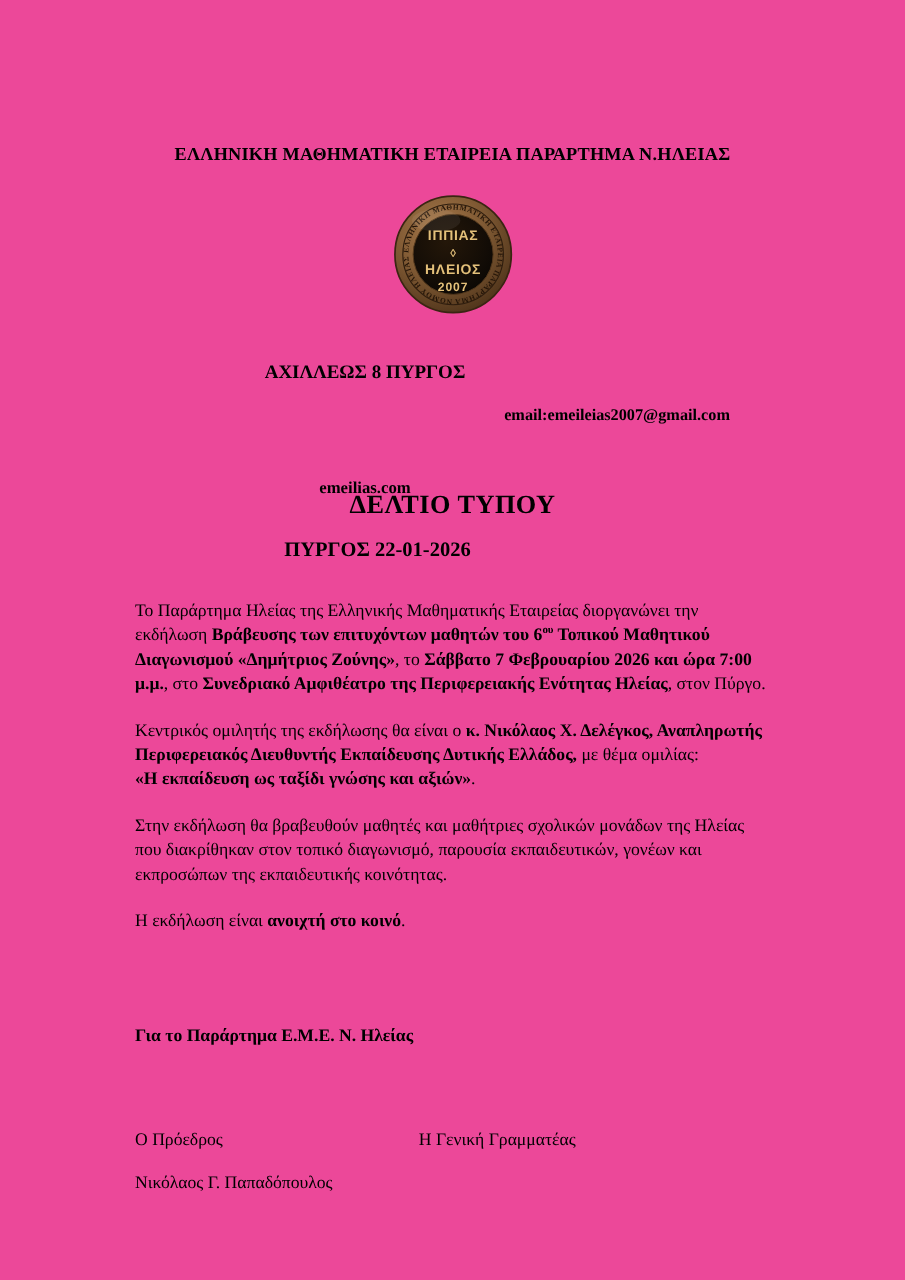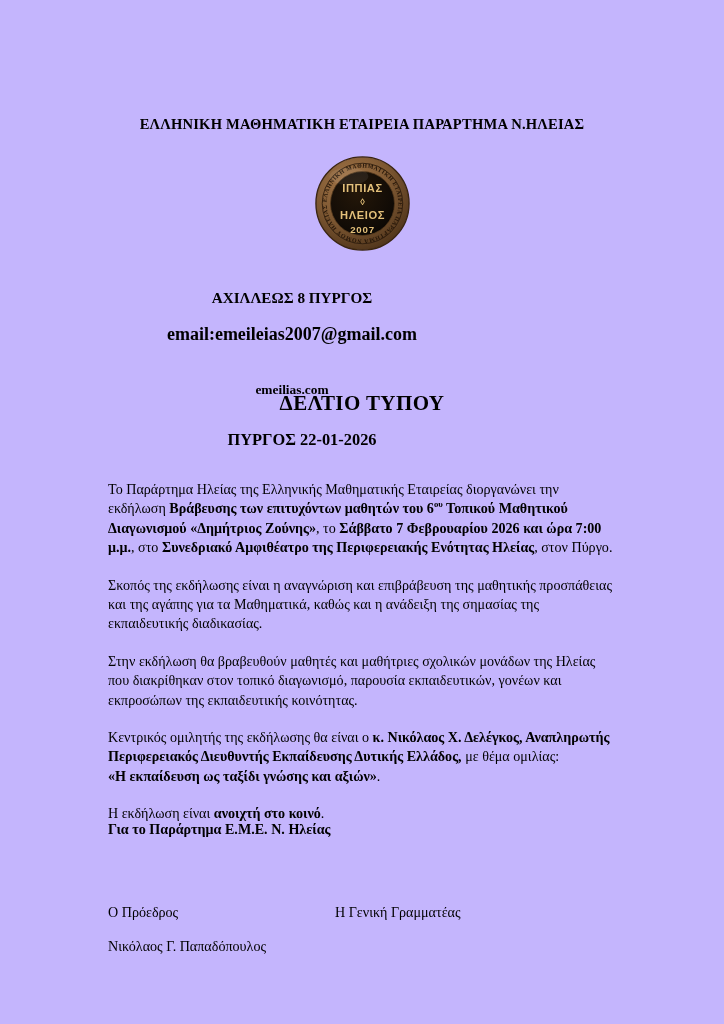--- a/index.html
+++ b/index.html
@@ -13,21 +13,21 @@
     height: 1024px;
     position: relative;
     font-family: "Liberation Serif", "DejaVu Serif", serif;
     color: #000000;
     overflow: hidden;
   }
 
   .page {
     position: absolute;
     inset: 0;
-    background: #c4b5fd;
+    background: #ec4899;
     text-decoration: underline;
   }
 
   
   .org-title {
     position: absolute;
     top: 116px;
     left: 0;
     width: 724px;
     text-align: center;
@@ -55,21 +55,21 @@
 
   
   .addr {
     position: absolute;
     left: 0;
     width: 584px;
     text-align: center;
     font-weight: bold;
   }
   .addr-street { top: 289px; font-size: 15.2px; }
-  .addr-email  { top: 324px; font-size: 18px; }
+  .addr-email  { top: 324px; font-size: 13px; text-align: right; }
   .addr-site   { top: 357px; font-size: 13.4px; margin-top: 25px; }
 
   
   .doc-title {
     position: absolute;
     top: 391px;
     left: 0;
     width: 724px;
     text-align: center;
     font-size: 21px;
@@ -181,30 +181,27 @@
 
   <div class="doc-title">ΔΕΛΤΙΟ ΤΥΠΟΥ</div>
   <div class="doc-place-date">ΠΥΡΓΟΣ 22-01-2026</div>
 
   <div class="body-block">
 
     <p class="para">
       <span>Το Παράρτημα Ηλείας της Ελληνικής Μαθηματικής Εταιρείας διοργανώνει την εκδήλωση </span><b>Βράβευσης των επιτυχόντων μαθητών του 6</b><sup>ου</sup><b> Τοπικού Μαθητικού Διαγωνισμού «Δημήτριος Ζούνης»</b><span>, το </span><b>Σάββατο 7 Φεβρουαρίου 2026 και ώρα 7:00 μ.μ.</b><span>, στο </span><b>Συνεδριακό Αμφιθέατρο της Περιφερειακής Ενότητας Ηλείας</b><span>, στον Πύργο.</span>
     </p>
 
+
     <p class="para">
-      <span>Σκοπός της εκδήλωσης είναι η αναγνώριση και επιβράβευση της μαθητικής προσπάθειας και της αγάπης για τα Μαθηματικά, καθώς και η ανάδειξη της σημασίας της εκπαιδευτικής διαδικασίας.</span>
+      <span>Κεντρικός ομιλητής της εκδήλωσης θα είναι ο </span><b>κ. Νικόλαος Χ. Δελέγκος, Αναπληρωτής Περιφερειακός Διευθυντής Εκπαίδευσης Δυτικής Ελλάδος,</b><span> με θέμα ομιλίας:</span><br><b>«Η εκπαίδευση ως ταξίδι γνώσης και αξιών»</b><span>.</span>
     </p>
 
     <p class="para">
       <span>Στην εκδήλωση θα βραβευθούν μαθητές και μαθήτριες σχολικών μονάδων της Ηλείας που διακρίθηκαν στον τοπικό διαγωνισμό, παρουσία εκπαιδευτικών, γονέων και εκπροσώπων της εκπαιδευτικής κοινότητας.</span>
-    </p>
-
-    <p class="para">
-      <span>Κεντρικός ομιλητής της εκδήλωσης θα είναι ο </span><b>κ. Νικόλαος Χ. Δελέγκος, Αναπληρωτής Περιφερειακός Διευθυντής Εκπαίδευσης Δυτικής Ελλάδος,</b><span> με θέμα ομιλίας:</span><br><b>«Η εκπαίδευση ως ταξίδι γνώσης και αξιών»</b><span>.</span>
     </p>
 
     <p class="para tight">
       <span>Η εκδήλωση είναι </span><b>ανοιχτή στο κοινό</b><span>.</span>
     </p>
 
   </div>
 
   <div class="sig-block sig-headline">Για το Παράρτημα Ε.Μ.Ε.  Ν. Ηλείας</div>
 

